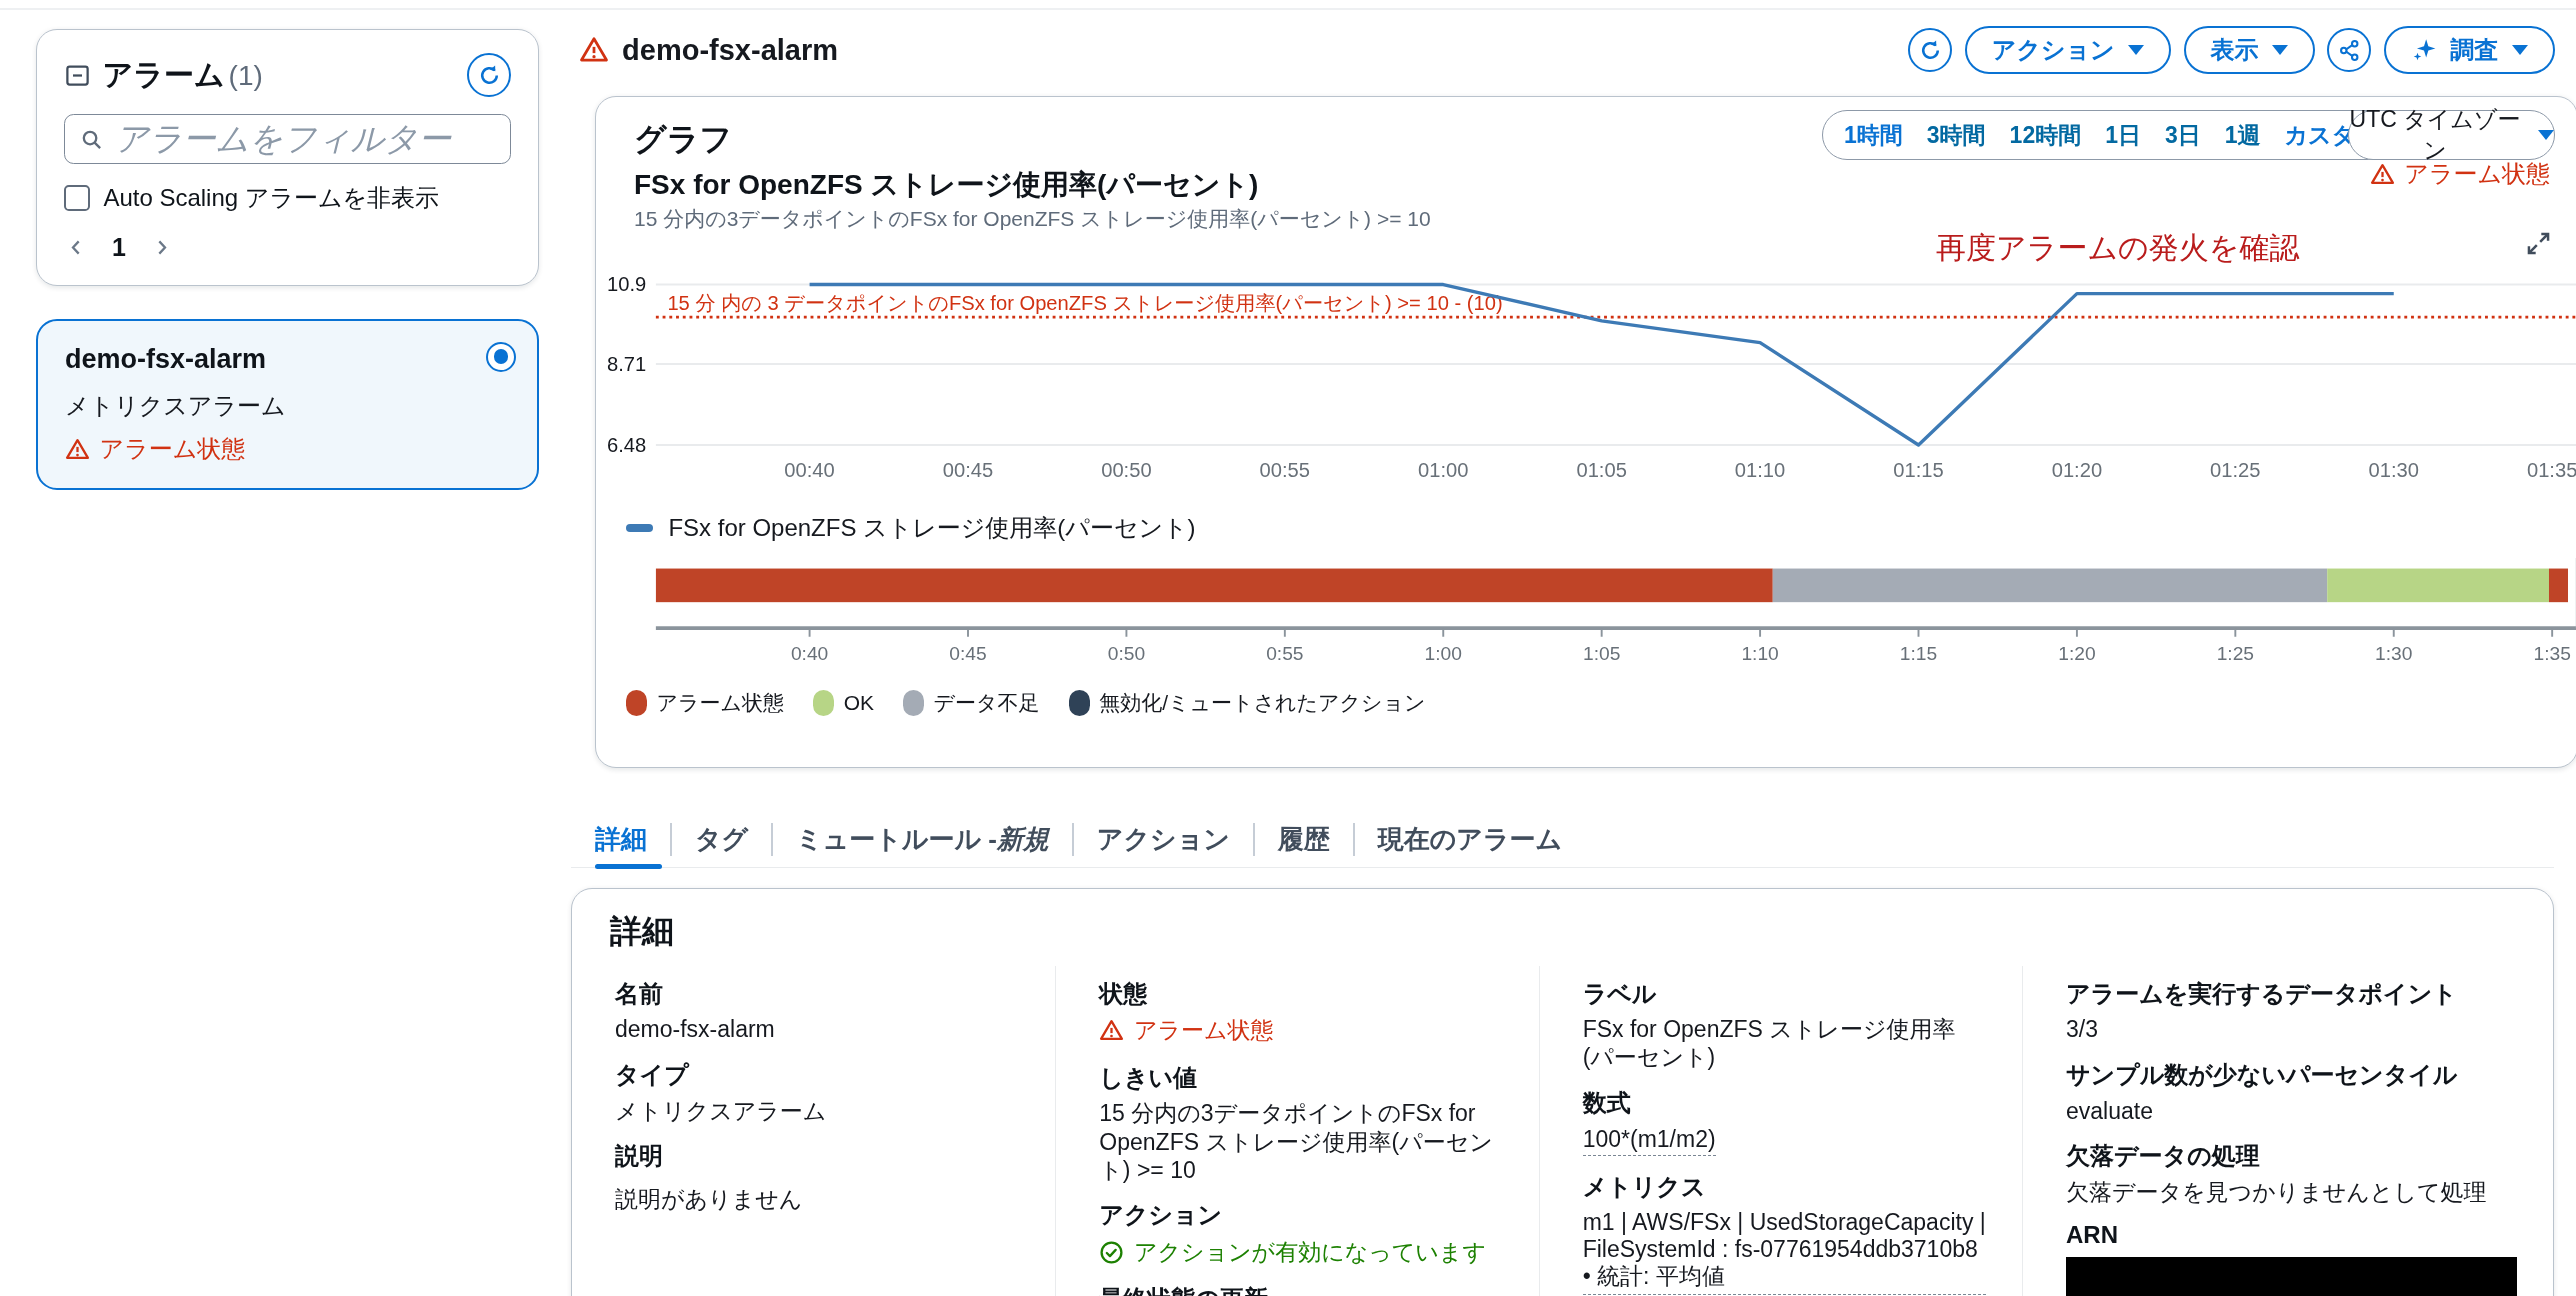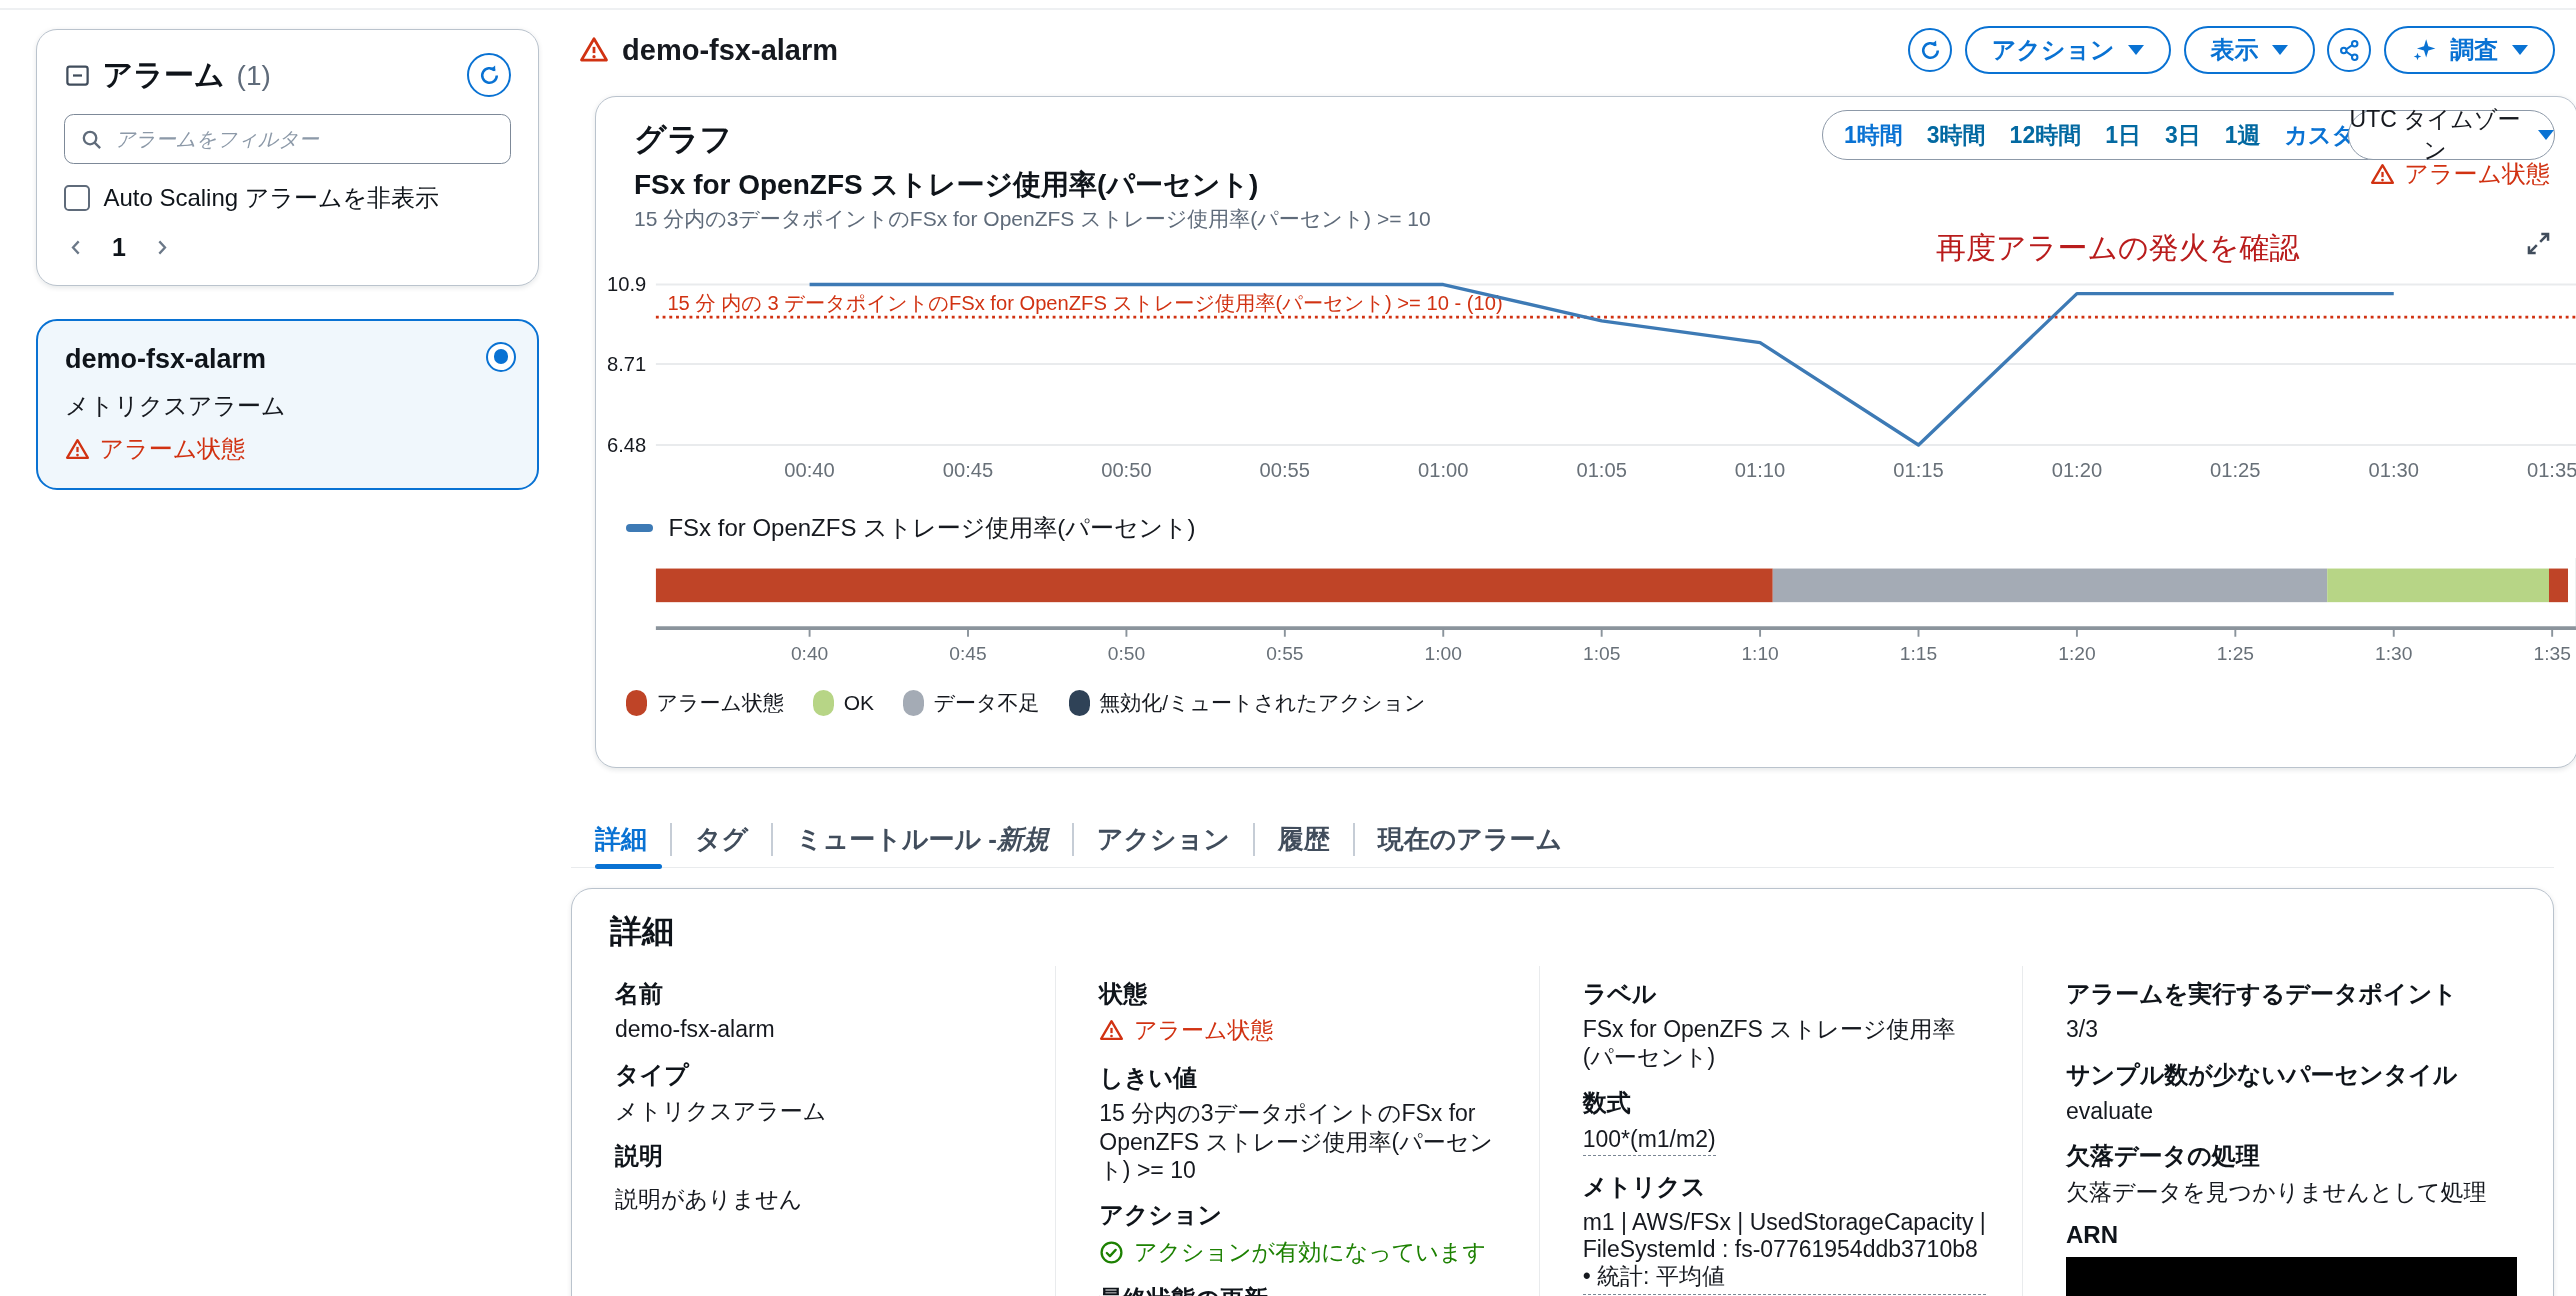--- a/index.html
+++ b/index.html
@@ -5,31 +5,31 @@
   * { margin:0; padding:0; box-sizing:border-box; }
   html,body { width:2576px; height:1297px; overflow:hidden; background:#fff;
     font-family:"Liberation Sans", sans-serif; color:#16191f; }
   .top-divider{position:absolute;top:7.7px;left:0;width:2576px;height:1.9px;background:#eef0f2;}
 
   
   #sidebar{position:absolute;left:36px;top:29px;width:503px;}
   .card{background:#fff;border:1.9px solid #bac3cd;border-radius:21px;box-shadow:0 1.9px 5.8px rgba(0,28,36,.10);}
   .list-card{padding:23px 27px;}
   .list-head{display:flex;align-items:center;gap:11.5px;margin-bottom:17.3px;}
-  .list-head h2{font-size:30px;font-weight:700;color:#0f141a;display:flex;gap:12px;align-items:baseline;}
+  .list-head h2{font-size:30px;font-weight:700;color:#0f141a;display:flex;gap:4px;align-items:baseline;}
   .count{color:#5f6b7a;font-weight:400;font-size:28px;}
   .icon28 svg{width:27px;height:27px;display:block;}
   .circle-btn{width:44px;height:44px;border-radius:50%;border:2.4px solid #0972d3;background:#fff;color:#0972d3;
     display:flex;align-items:center;justify-content:center;cursor:pointer;flex:0 0 auto;}
   .circle-btn svg{width:25px;height:25px;}
   .ml-auto{margin-left:auto;}
   .search-box{display:flex;align-items:center;gap:11.5px;height:50px;border:1.9px solid #7d8998;border-radius:9.6px;
     padding:0 15.4px;margin-bottom:17.3px;color:#5f6b7a;}
   .search-box svg{width:23px;height:23px;flex:0 0 auto;}
-  .flt{border:none;outline:none;font-size:20px;flex:1;font-family:Liberation Serif, serif;color:#701a75;background:transparent;}
+  .flt{border:none;outline:none;font-size:33px;flex:1;font-family:Liberation Serif, serif;color:#701a75;background:transparent;}
   .flt::placeholder{color:#8c99a8;font-style:italic;}
   .chk-row{display:flex;align-items:center;gap:13.4px;font-size:24px;color:#0f141a;margin-bottom:19px;cursor:pointer;}
   .chk{width:26px;height:26px;border:2.4px solid #5f6b7a;border-radius:4.8px;background:#fff;flex:0 0 auto;}
   .pager{display:flex;align-items:center;gap:25px;padding-left:1.9px;color:#6b7888;}
   .pager svg{width:21px;height:21px;display:block;cursor:pointer;}
   .pg-num{font-weight:700;color:#0f141a;font-size:25px;cursor:pointer;}
 
   .alarm-card{margin-top:33px;background:#f0f7fc;border:2.4px solid #0972d3;border-radius:21px;
     padding:23px 27px;position:relative;cursor:pointer;}
   .ac-name{font-size:27px;font-weight:700;color:#0f141a;}

